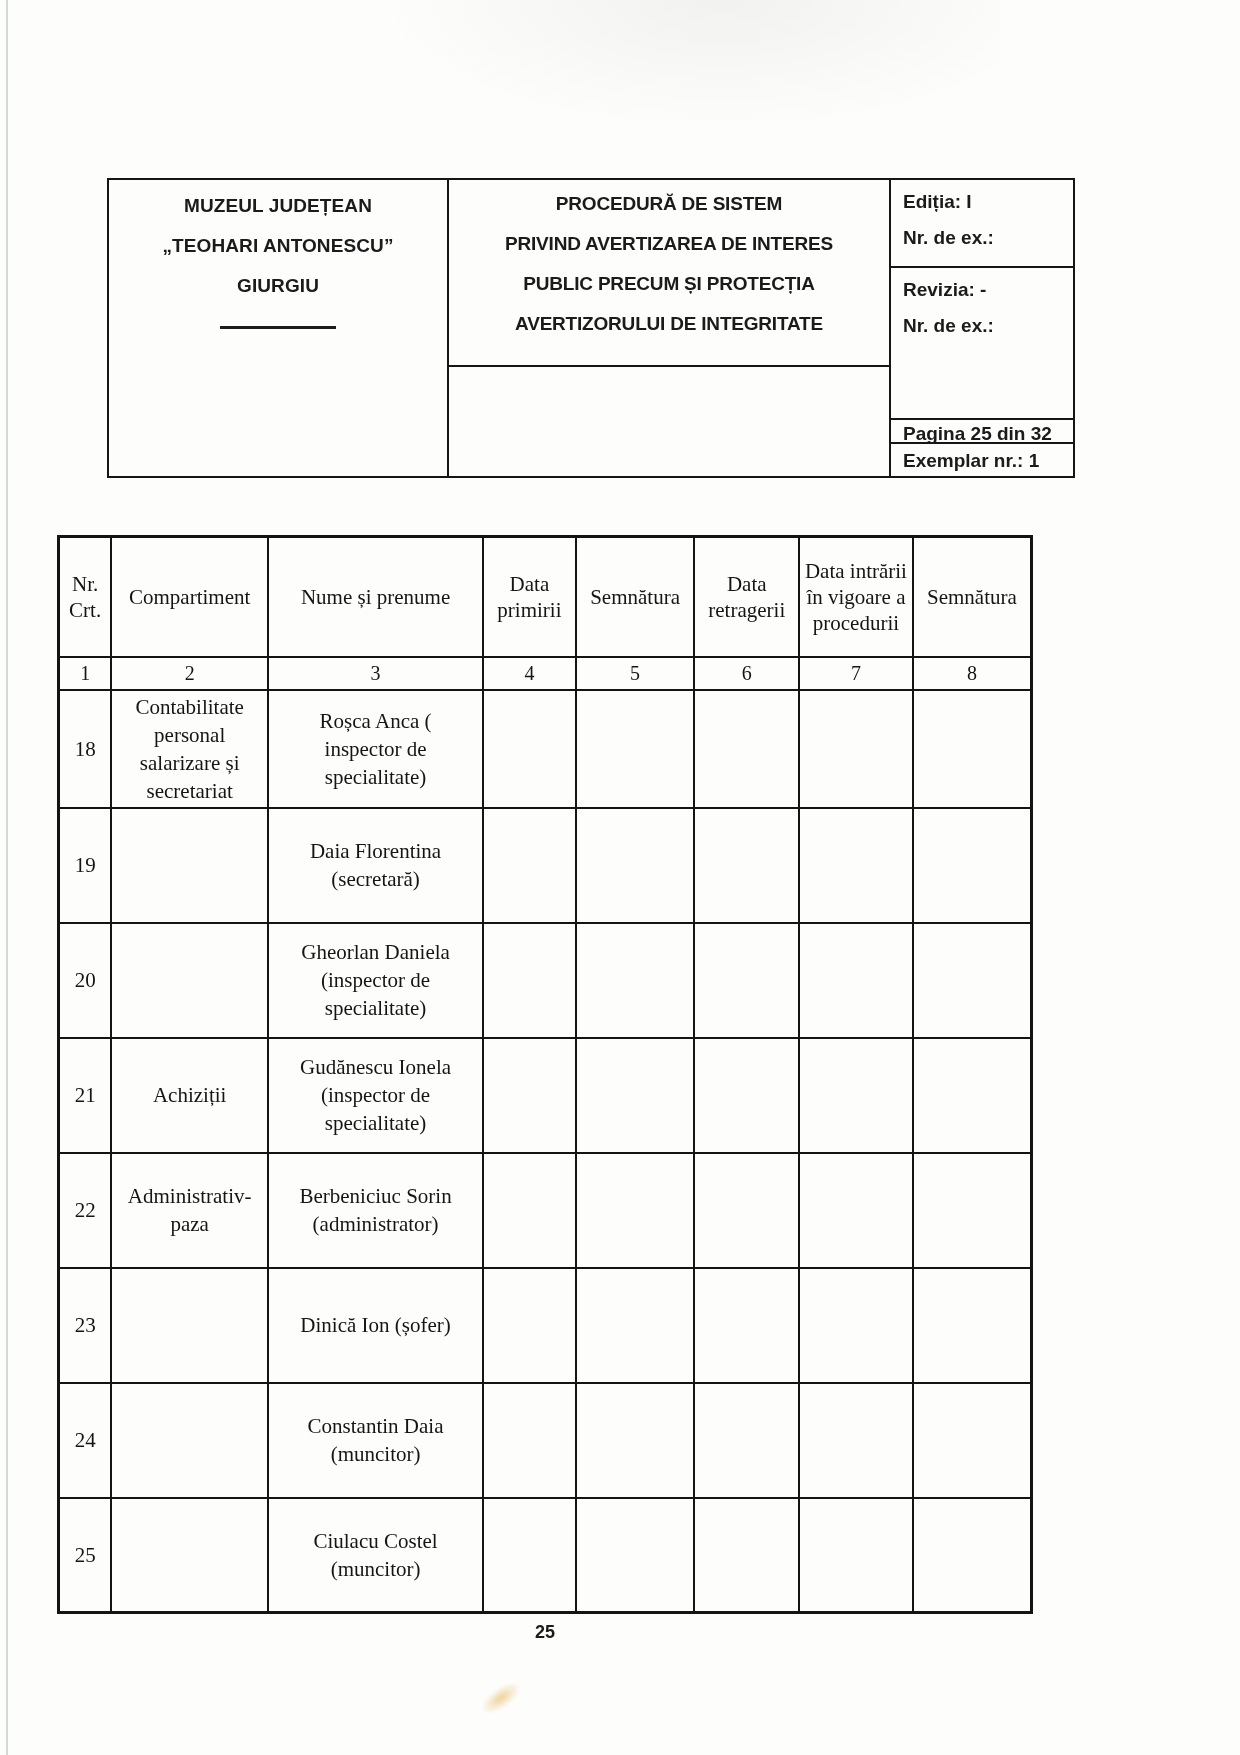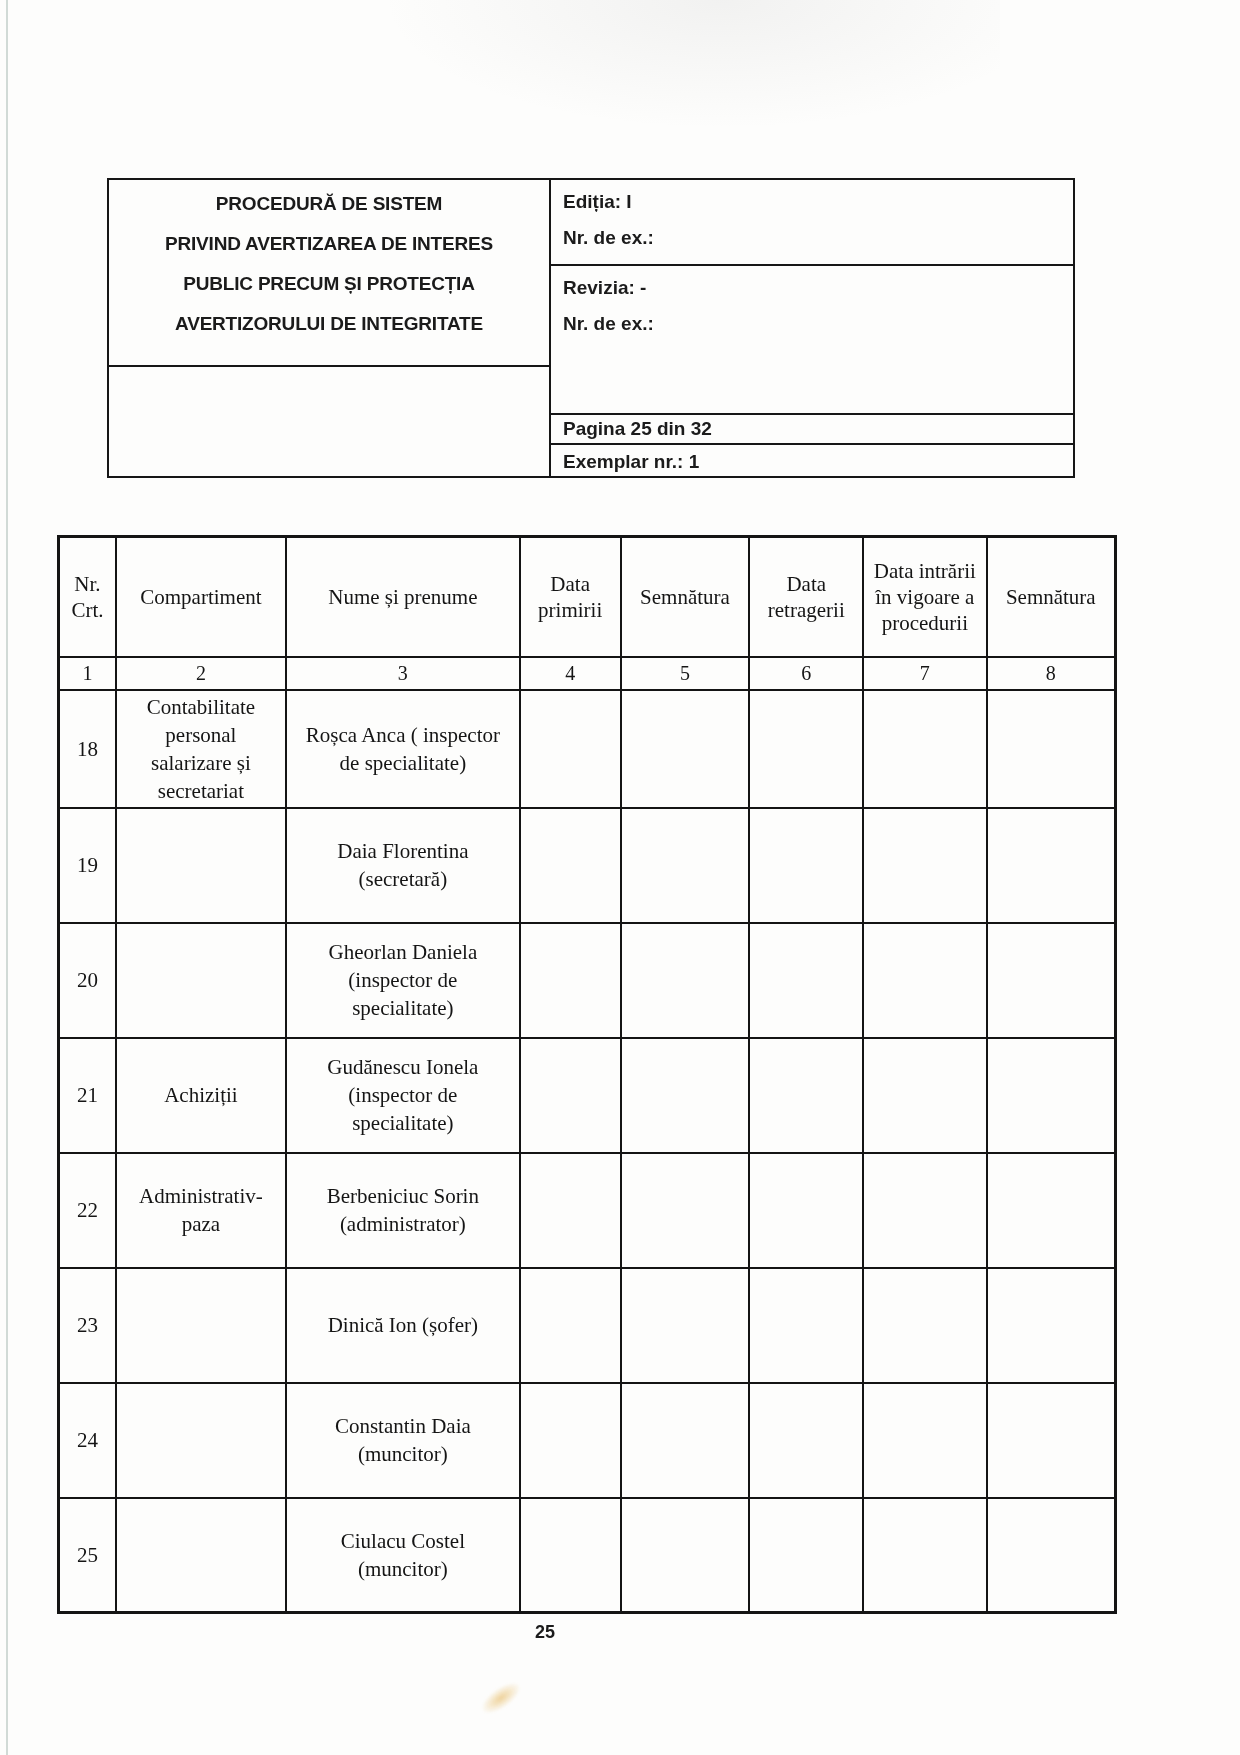--- a/index.html
+++ b/index.html
@@ -93,29 +93,29 @@
     justify-content: space-between;
   }
   .ht-meta-cell { padding: 4px 0 0 12px; }
   .meta-line {
     font-weight: bold;
     font-size: 19px;
     line-height: 36px;
   }
   .ht-meta-c1 { height: 88px; border-bottom: 2px solid #161616; }
   .ht-meta-c2 { height: 152px; border-bottom: 2px solid #161616; }
-  .ht-meta-c3 { height: 30px; border-bottom: 2px solid #161616; padding-top: 0; }
+  .ht-meta-c3 { height: 24px; border-bottom: 2px solid #161616; padding-top: 0; }
   .ht-meta-c3 .meta-line, .ht-meta-c4 .meta-line { line-height: 28px; }
   .ht-meta-c4 { flex: 1; padding-top: 3px; }
 
   
   .main-table {
     position: absolute;
     left: 57px; top: 535px;
-    width: 1060px;
+    width: 976px;
     border-collapse: collapse;
     font-family: "Liberation Serif", serif;
     background: #fdfdfc;
   }
   .main-table td, .main-table th {
     border: 2px solid #141414;
     text-align: center;
     vertical-align: middle;
     font-weight: normal;
     color: #151515;
@@ -150,20 +150,26 @@
 </style>
 </head>
 <body>
 
 <div class="page">
 
   <div class="scan-edge-left"></div>
   <div class="scan-shade-top"></div>
 
   <div class="header-table">
+    <div class="ht-col ht-org">
+      <div class="org-line">MUZEUL JUDEȚEAN</div>
+      <div class="org-line">„TEOHARI ANTONESCU”</div>
+      <div class="org-line">GIURGIU</div>
+      <div class="org-underline"></div>
+    </div>
 
     <div class="ht-col ht-title">
       <div class="ht-title-cell">
         <div class="title-line">PROCEDURĂ DE SISTEM</div>
         <div class="title-line">PRIVIND AVERTIZAREA DE INTERES</div>
         <div class="title-line">PUBLIC PRECUM ȘI PROTECȚIA</div>
         <div class="title-line">AVERTIZORULUI DE INTEGRITATE</div>
       </div>
       <div class="ht-title-empty"></div>
     </div>

